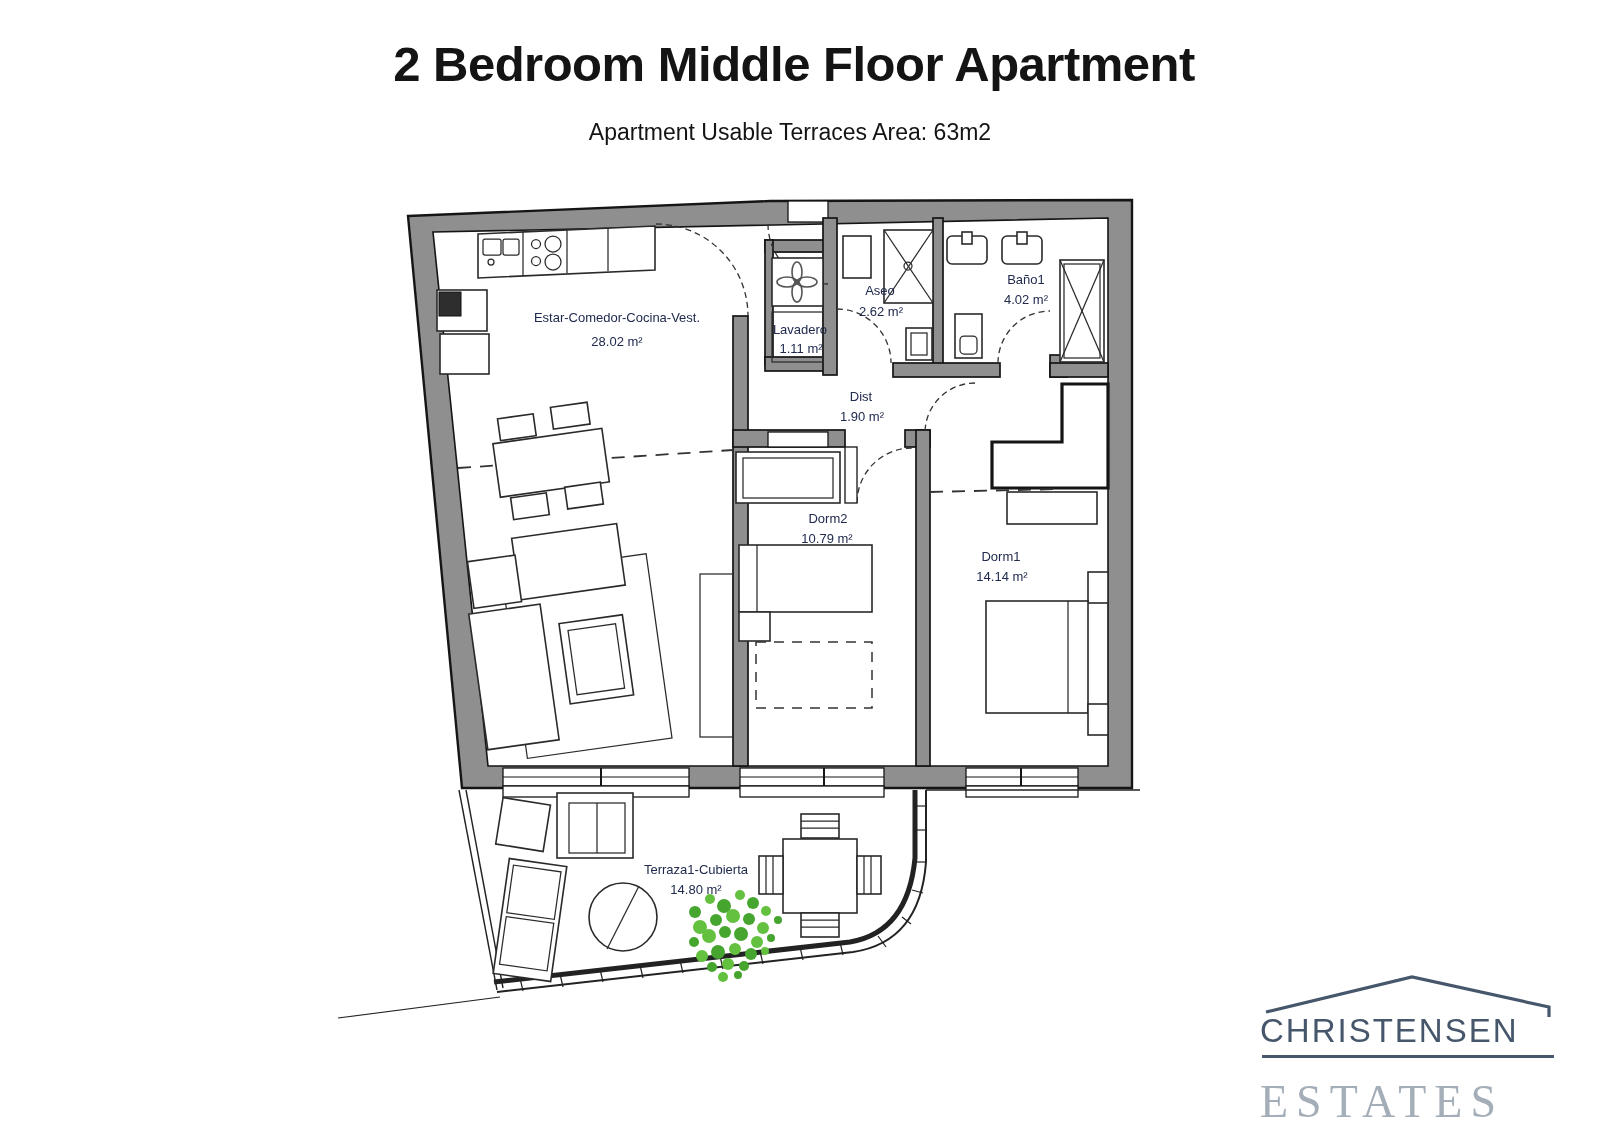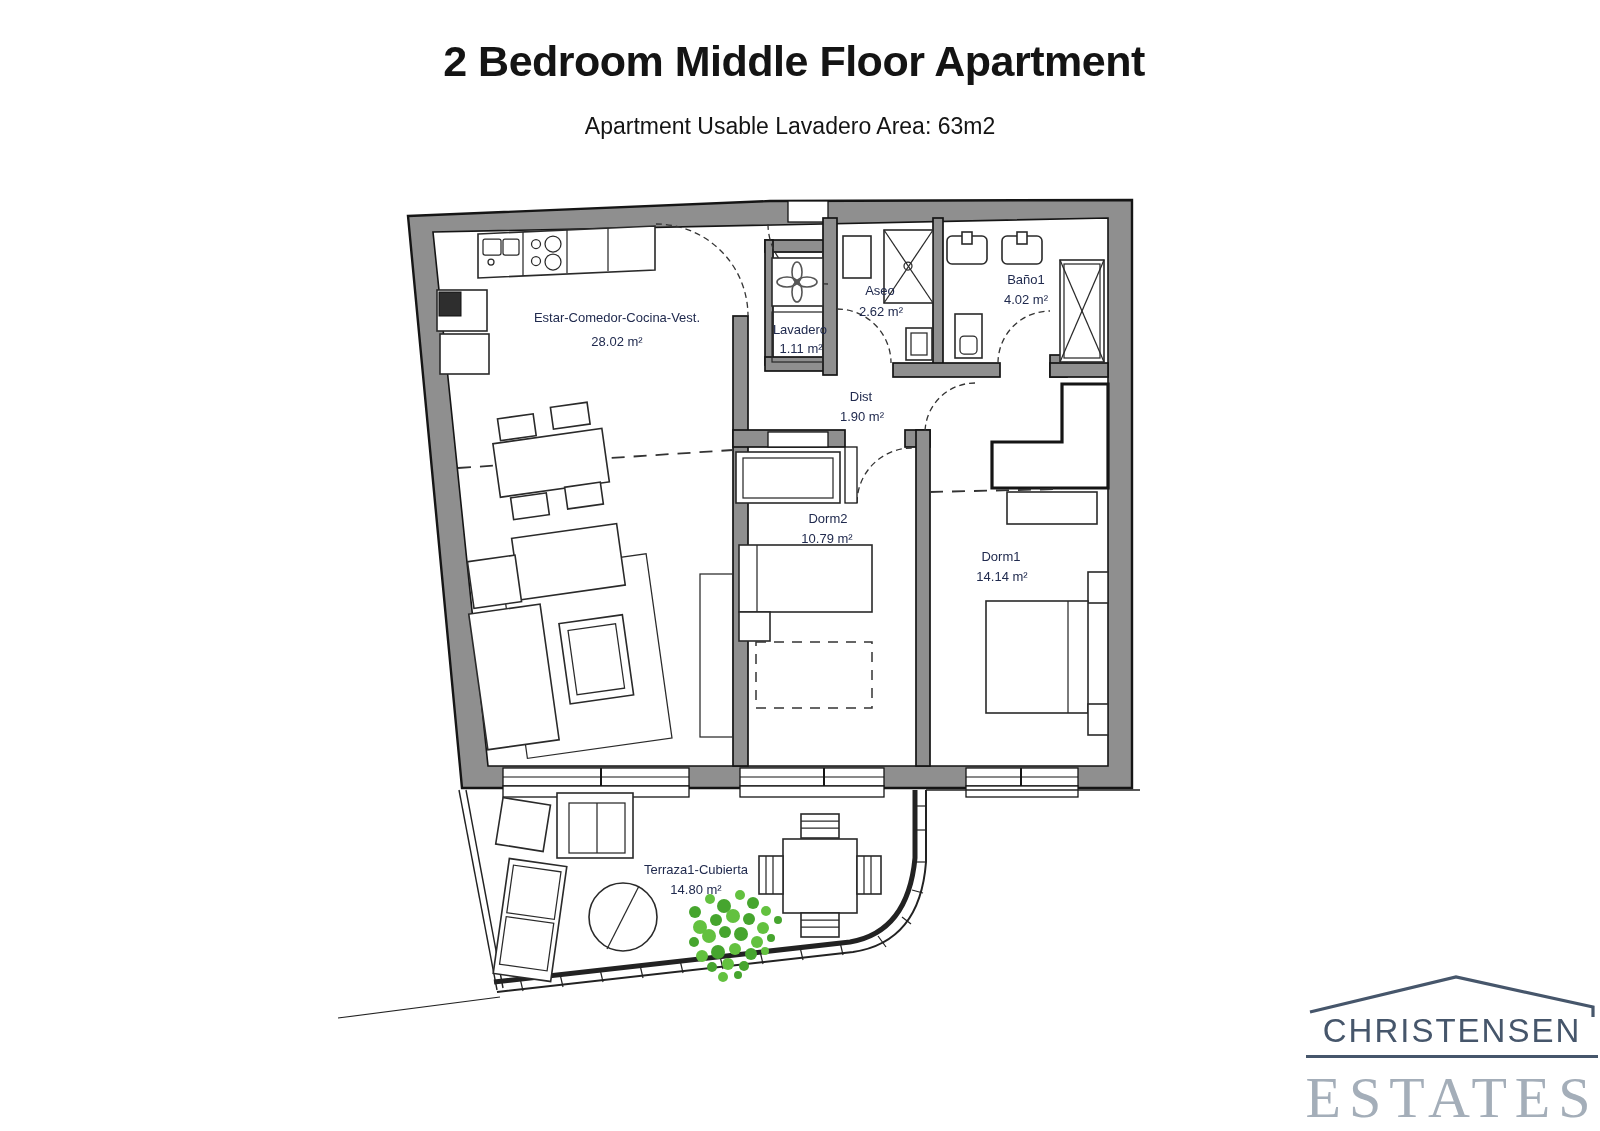--- a/index.html
+++ b/index.html
@@ -1,20 +1,20 @@
 <!DOCTYPE html>
 <html style="--wall: #8f8f8f; --label: #202a4e; --plant1: #46a52e; --plant2: #63c13f; --logoDark: #46566b; --logoLight: #a4aeb9;"><head>
 <meta charset="utf-8">
 <style>
   html,body{margin:0;padding:0;width:1600px;height:1131px;background:#ffffff;overflow:hidden;
             font-family:"Liberation Sans",sans-serif;}
   #stage{position:relative;width:1600px;height:1131px;}
   
   .header{position:absolute;top:40px;left:0;width:1580px;text-align:center;color:#141414;}
-  .title{font-size:43px;font-weight:bold;letter-spacing:-0.5px;line-height:1.0;padding-left:8px;}
+  .title{font-size:49px;font-weight:bold;letter-spacing:-0.5px;line-height:1.0;padding-left:8px;}
   .subtitle{font-size:23px;margin-top:27px;line-height:33px;}
   .subtitle div{margin:0;}
   
   svg#plan{position:absolute;left:0;top:0;}
   .wall  {fill:var(--wall,#8f8f8f);stroke:#151515;stroke-width:2.4;}
   .inner {fill:#ffffff;stroke:#151515;stroke-width:1.6;}
   .iw    {fill:var(--wall,#8f8f8f);stroke:#151515;stroke-width:1.7;}
   .slot  {fill:#ffffff;stroke:#151515;stroke-width:1.3;}
   .furn  {fill:#ffffff;stroke:#2a2a2a;stroke-width:1.6;}
   .fthin {fill:none;stroke:#2a2a2a;stroke-width:1.25;}
@@ -22,37 +22,37 @@
   .arc   {fill:none;stroke:#333;stroke-width:1.3;stroke-dasharray:6 4;}
   .dash  {fill:none;stroke:#333;stroke-width:1.8;stroke-dasharray:13 9;}
   .dashrect{fill:none;stroke:#333;stroke-width:1.5;stroke-dasharray:10 8;}
   .thickf{fill:#ffffff;stroke:#151515;stroke-width:3.2;}
   .rail  {fill:none;stroke:#222;}
   .fan   {stroke:#555;fill:none;stroke-width:1.6;}
   .lbl{font-family:"Liberation Sans",sans-serif;font-size:13px;fill:var(--label,#202a4e);text-anchor:middle;}
   .plant1{fill:var(--plant1,#46a52e);}
   .plant2{fill:var(--plant2,#63c13f);}
   
-  .logo{position:absolute;left:1304px;top:968px;width:296px;text-align:center;}
+  .logo{position:absolute;left:1260px;top:968px;width:296px;text-align:left;}
   .logo .roof{display:block;margin:0 auto;}
   .logo .name1{font-family:"Liberation Sans",sans-serif;font-size:33px;letter-spacing:2px;
                color:var(--logoDark,#46566b);margin-top:-6px;}
   .logo .rule{height:2.5px;background:var(--logoDark,#46566b);margin:5px 2px 2px 2px;}
-  .logo .name2{font-family:"Liberation Serif",serif;font-size:58px;letter-spacing:8px;
-               color:var(--logoLight,#a4aeb9);margin-top:6px;}
+  .logo .name2{font-family:"Liberation Serif",serif;font-size:46px;letter-spacing:8px;
+               color:var(--logoLight,#a4aeb9);margin-top:17px;}
 </style>
 </head>
 <body>
 
 <div id="stage">
 
   <div class="header">
     <div class="title">2 Bedroom Middle Floor Apartment</div>
     <div class="subtitle">
-      <div>Apartment Usable Lavadero Area: 63m2</div>
+      <div>Apartment Usable Terraces Area: 63m2</div>
     </div>
   </div>
 
   <svg id="plan" width="1600" height="1131" viewBox="0 0 1600 1131">
 
     <polygon class="wall" points="408,216 770,201 1132,200 1132,788 462,788"></polygon>
     <polygon class="inner" points="433,232 1108,218 1108,766 488,766"></polygon>
 
     <rect class="slot" x="788" y="201" width="40" height="21"></rect>
 

